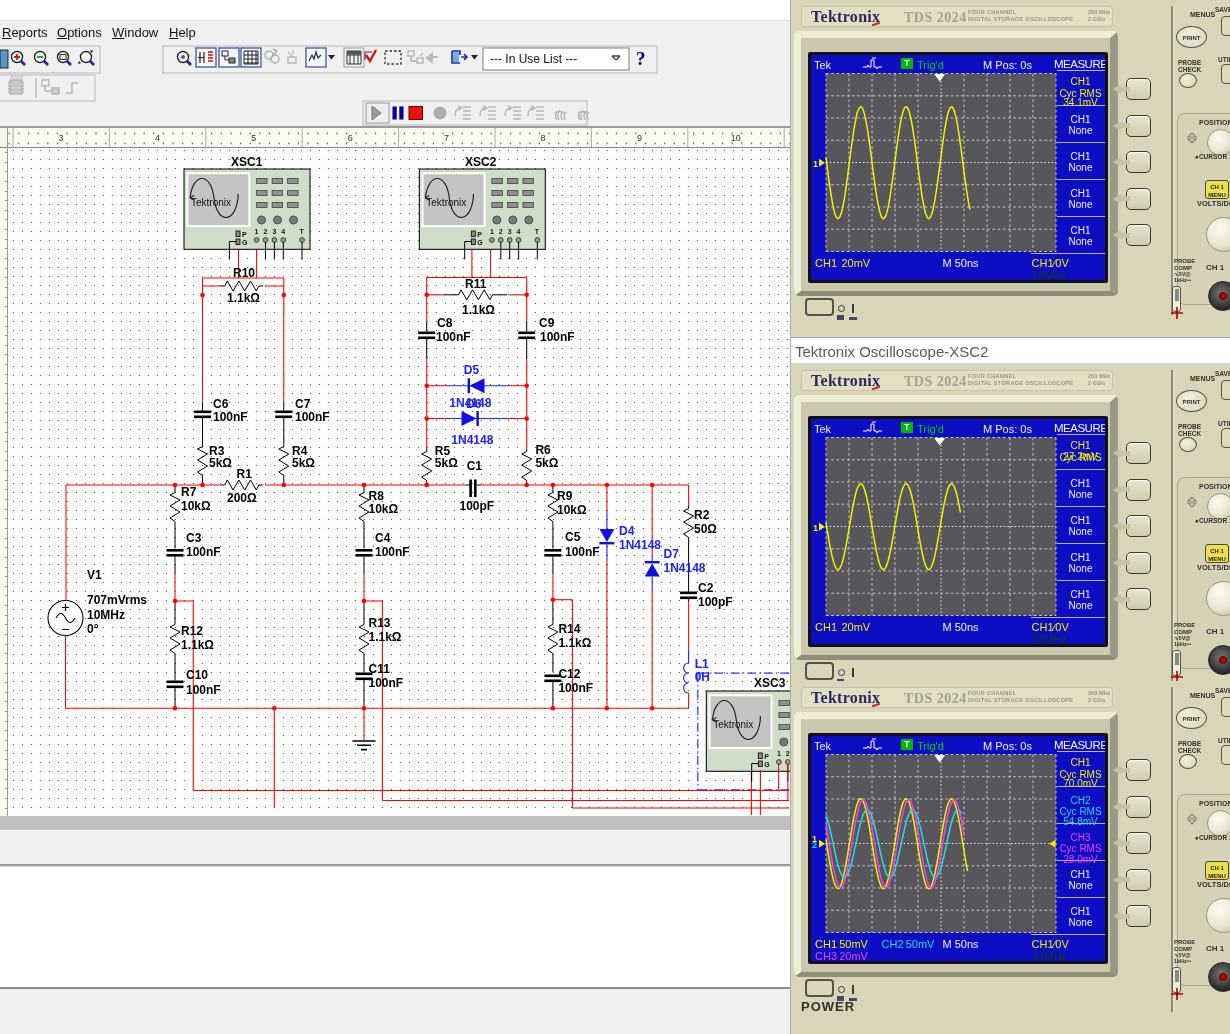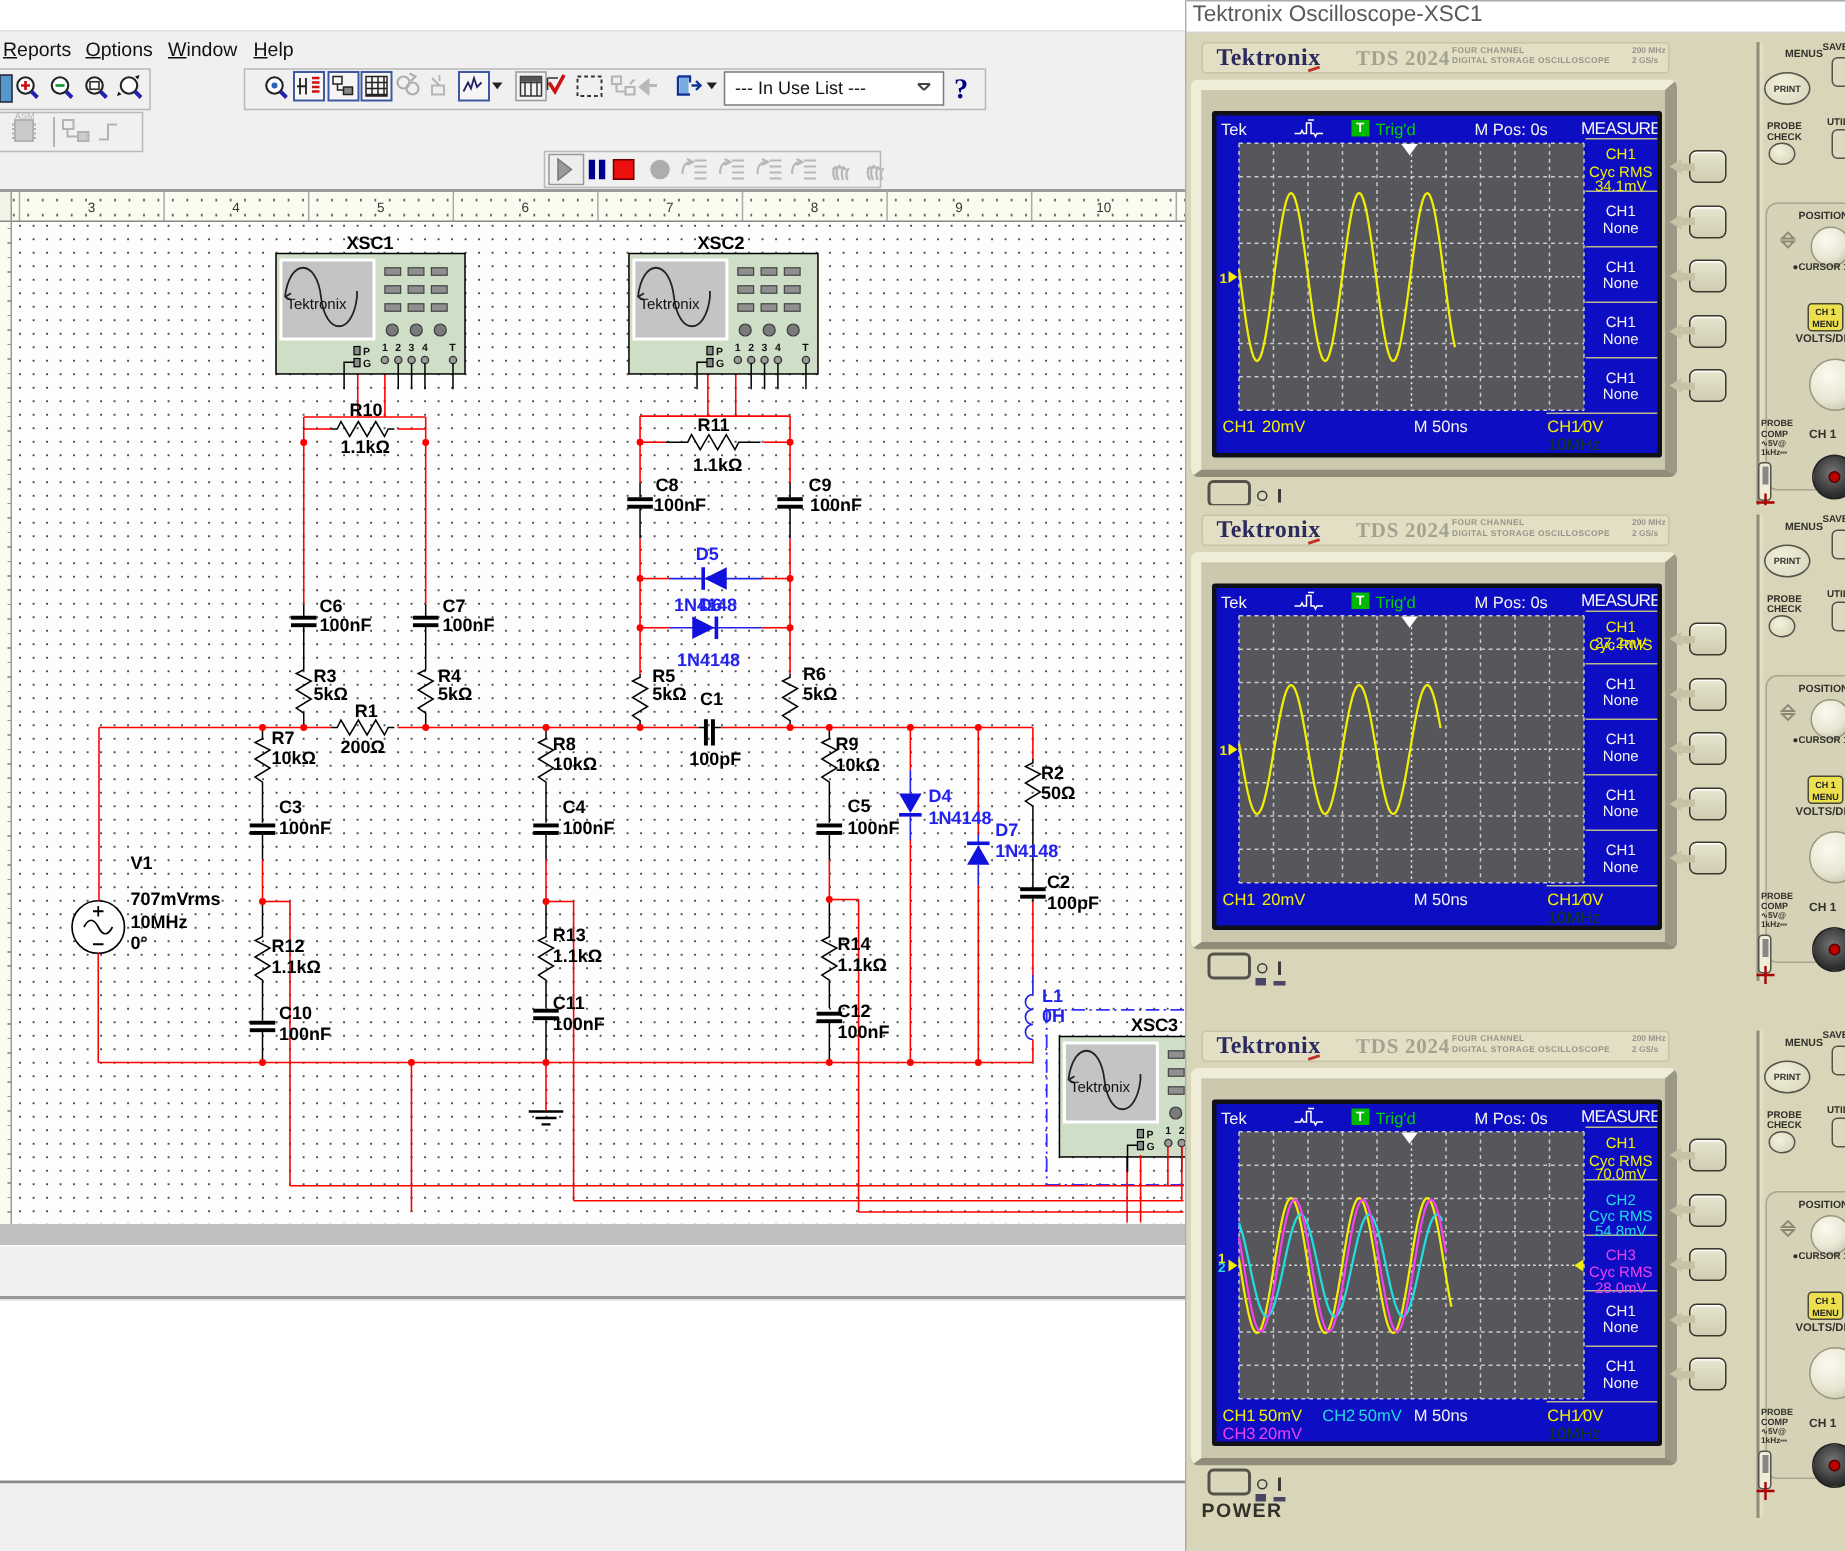--- a/index.html
+++ b/index.html
@@ -705,23 +705,20 @@
       <text x="663.5" y="557.5" class="lbb">D7</text>
       <text x="663.5" y="571.5" class="lbb">1N4148</text>
       <text x="463.8" y="373.5" class="lbb">D5</text>
       <text x="449.3" y="407" class="lbb">1N4148</text>
       <text x="466" y="407.5" class="lbb">D6</text>
       <text x="451.3" y="444" class="lbb">1N4148</text>
       <text x="694.7" y="668" class="lbb">L1</text>
       <text x="694.7" y="681" class="lbb">0H</text>
     </svg>
 <div class="win" style="top:0px;height:337px">
-      <div class="wtb" style="height:22px">
-        <span>Tektronix Oscilloscope-XSC1</span>
-      </div>
       <div class="wpanel" style="height:315px">
         <div class="logostrip"></div>
         <div class="tek">Tektronix</div>
         <div class="tekred"></div>
         <div class="tds">TDS 2024</div>
         <div class="fc">FOUR CHANNEL<br>DIGITAL STORAGE OSCILLOSCOPE</div>
         <div class="mh">200 MHz<br>2 GS/s</div>
         <div class="bezel"></div>
         <div class="scrframe"></div>
         <div class="scr">
@@ -823,20 +820,23 @@
           <path d="M2,7 h12 M8,1 v12" stroke="#a00" stroke-width="1.6"></path>
         </svg>
         <div class="pwrb"></div>
         <div style="position:absolute;left:47px;top:304.5px;width:7px;height:7px;border:1.6px solid #3a3a3a;border-radius:50%"></div>
         <div style="position:absolute;left:61px;top:303.5px;width:2px;height:9px;background:#3a3a3a"></div>
         <div style="position:absolute;left:46px;top:314.5px;width:7px;height:5px;background:#4a4466"></div>
         <div style="position:absolute;left:58px;top:316.5px;width:8px;height:3px;background:#4a4466"></div>
       </div>
     </div>
 <div class="win" style="top:337px;height:344px">
+      <div class="wtb" style="height:27px">
+        <span>Tektronix Oscilloscope-XSC2</span>
+      </div>
       <div class="wpanel" style="height:317px">
         <div class="logostrip"></div>
         <div class="tek">Tektronix</div>
         <div class="tekred"></div>
         <div class="tds">TDS 2024</div>
         <div class="fc">FOUR CHANNEL<br>DIGITAL STORAGE OSCILLOSCOPE</div>
         <div class="mh">200 MHz<br>2 GS/s</div>
         <div class="bezel"></div>
         <div class="scrframe"></div>
         <div class="scr">

